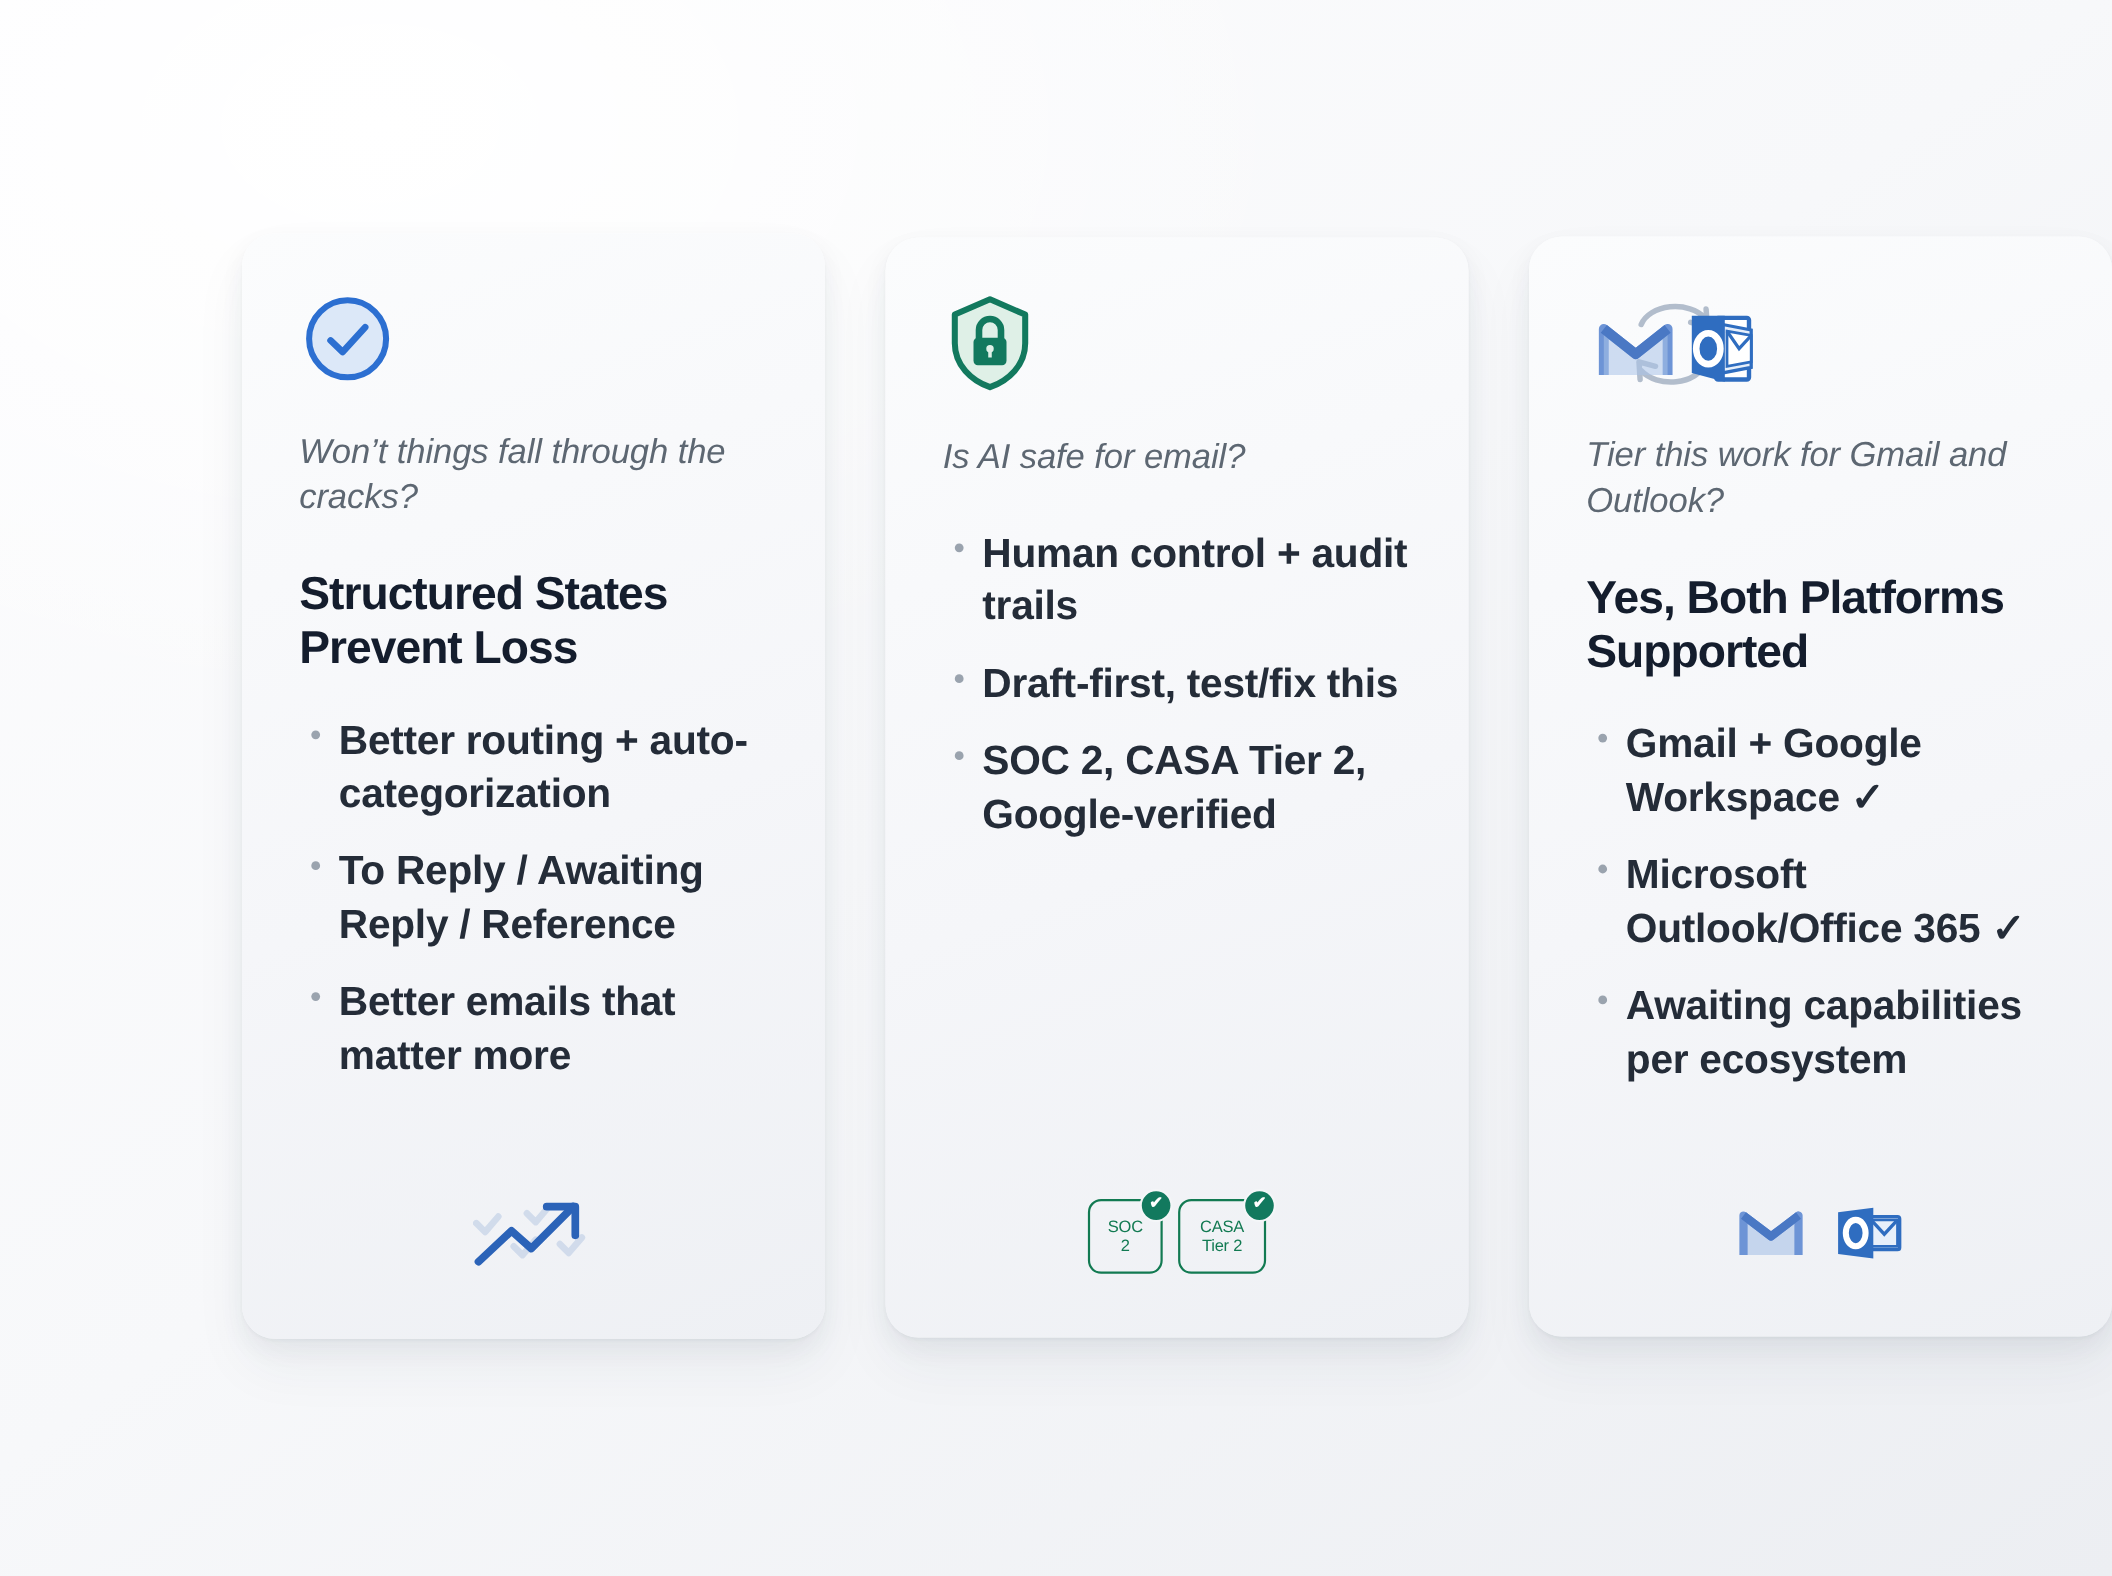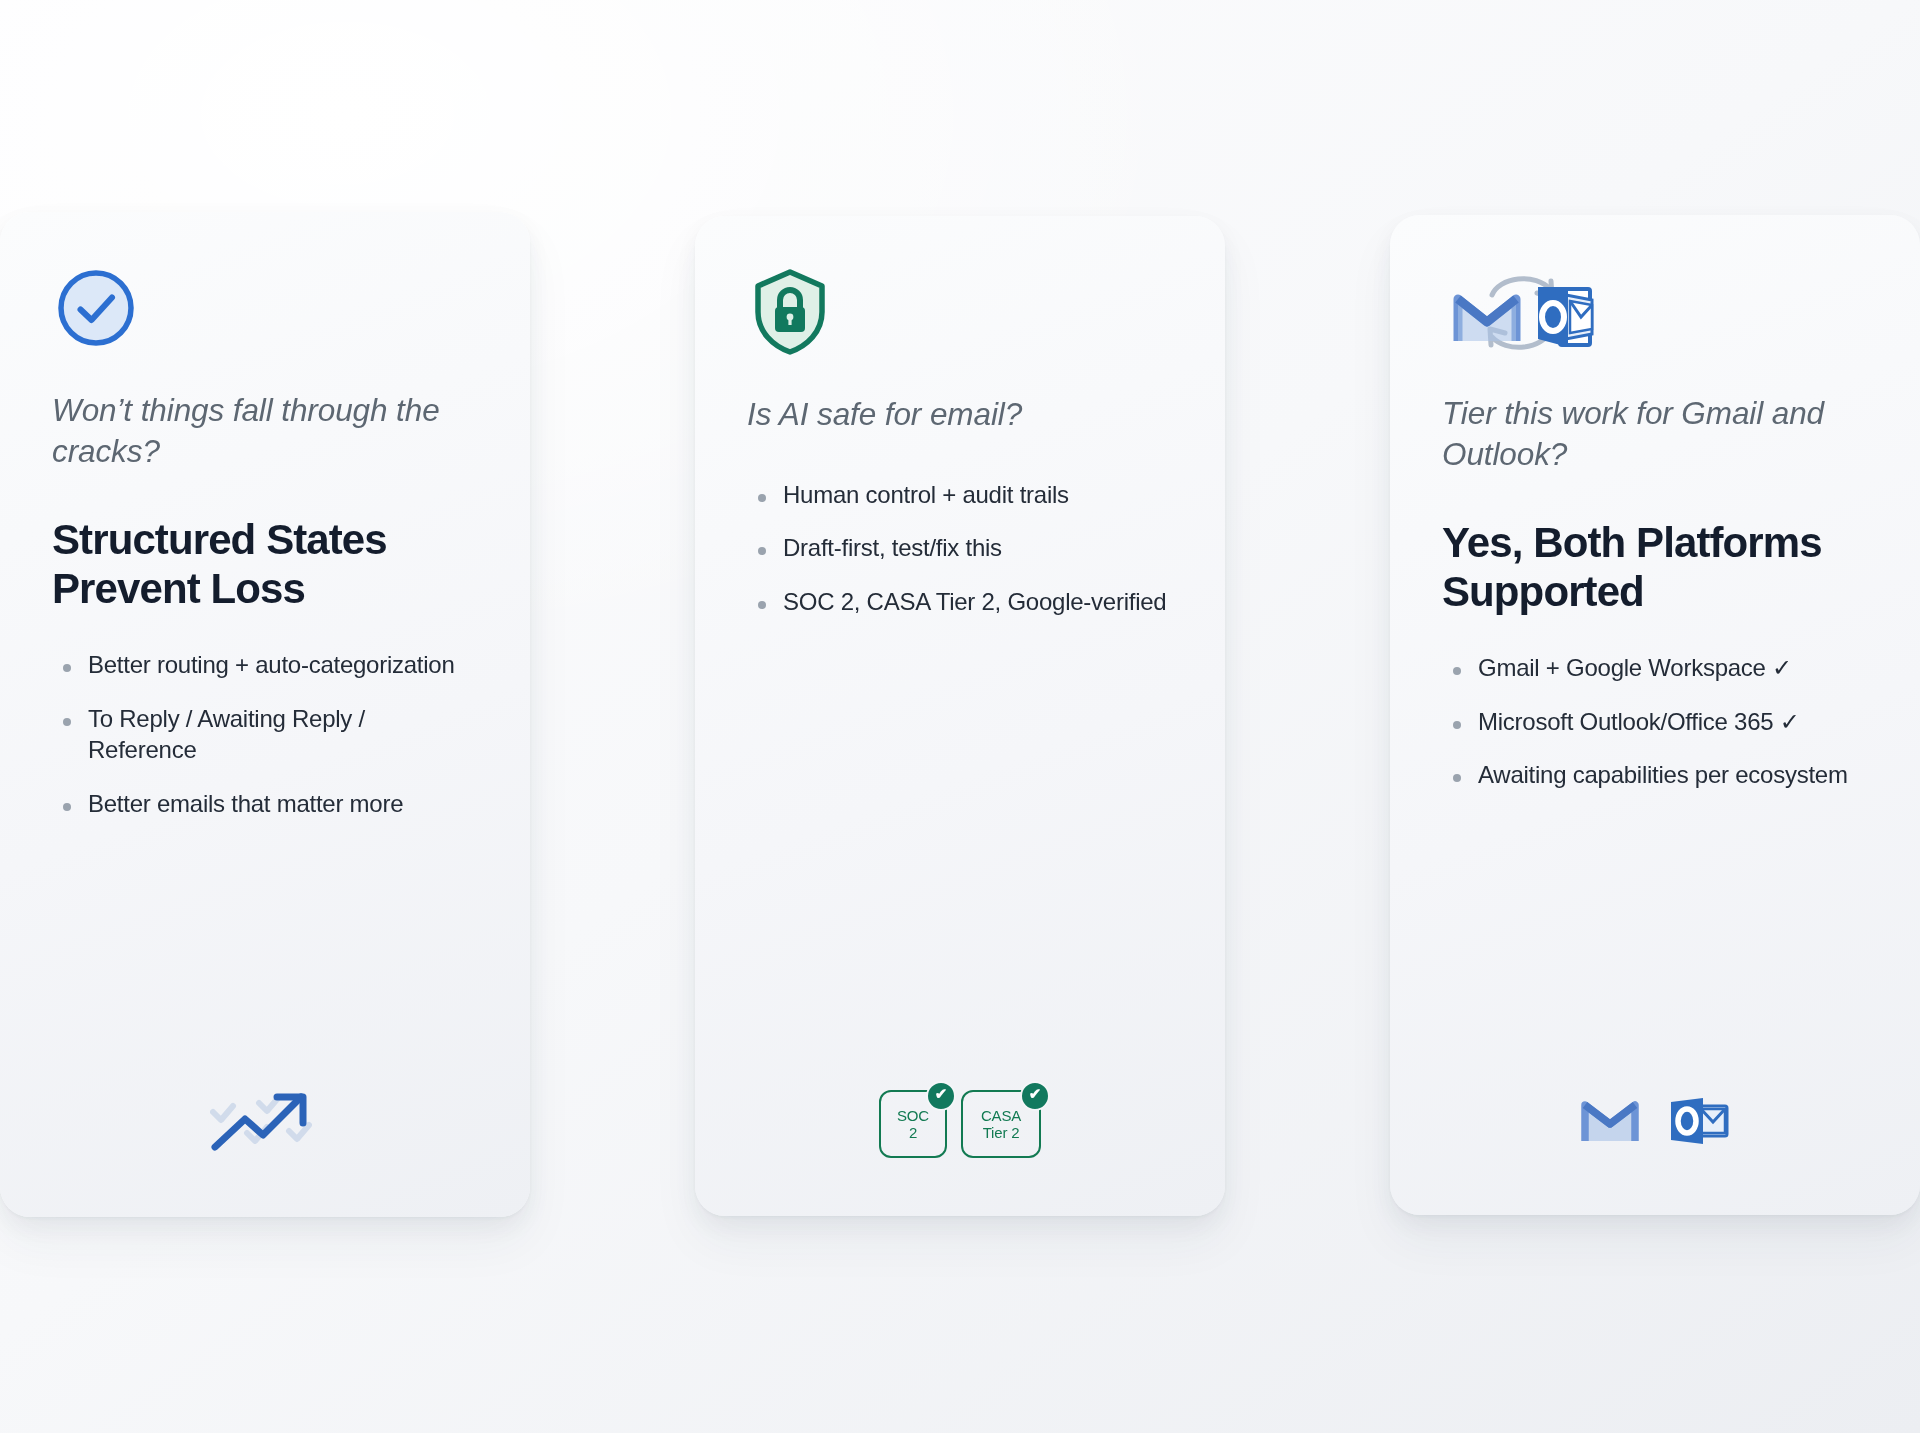--- a/index.html
+++ b/index.html
@@ -24,21 +24,21 @@
     height: 1433px;
   }
 
   .cards-row {
     position: absolute;
     left: 0;
     top: 0;
     width: 1920px;
     height: 1433px;
     display: flex;
-    justify-content: space-between;
+    justify-content: flex-end;
     align-items: flex-start;
     gap: 55px;
     padding-top: 212px;
     box-sizing: border-box;
   }
 
   .card {
     position: relative;
     width: 530px;
     box-sizing: border-box;
@@ -88,25 +88,26 @@
   
   .bullets {
     list-style: none;
     margin: 0;
     padding: 0;
     flex: 1 1 auto;
   }
   .bullets li {
     position: relative;
     padding-left: 36px;
-    font-size: 24px;
+    font-size: 37px;
     line-height: 1.31;
     color: #242c38;
     letter-spacing: -0.25px;
     margin-bottom: 22px;
+    font-weight: bold;
   }
   .bullets li:last-child { margin-bottom: 0; }
   .bullets li::before {
     content: "";
     position: absolute;
     left: 11px;
     top: 15px;
     width: 8px;
     height: 8px;
     border-radius: 50%;

